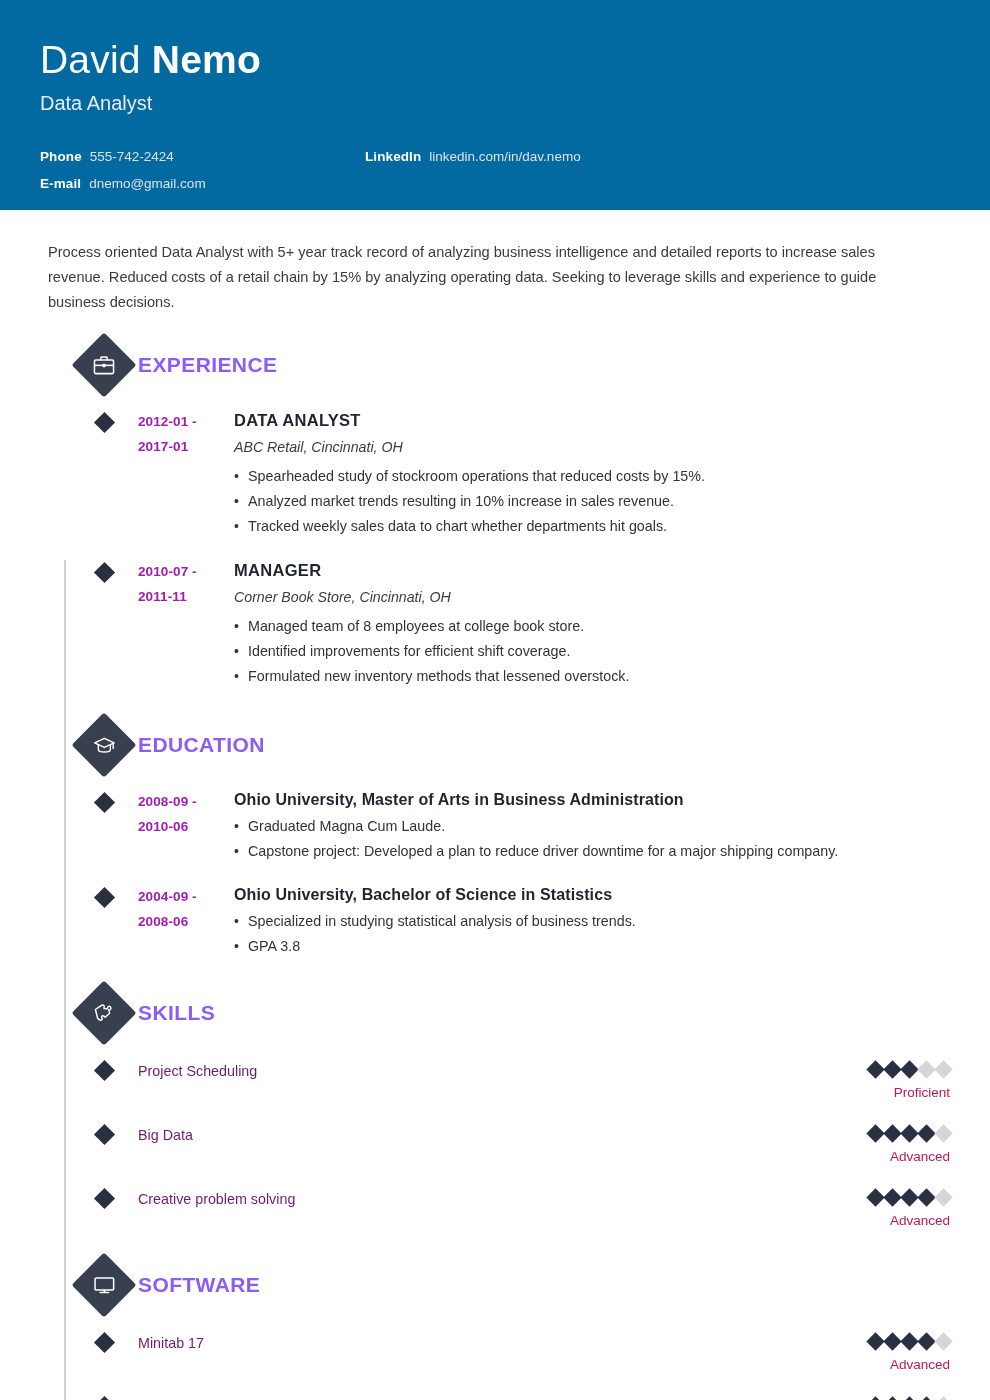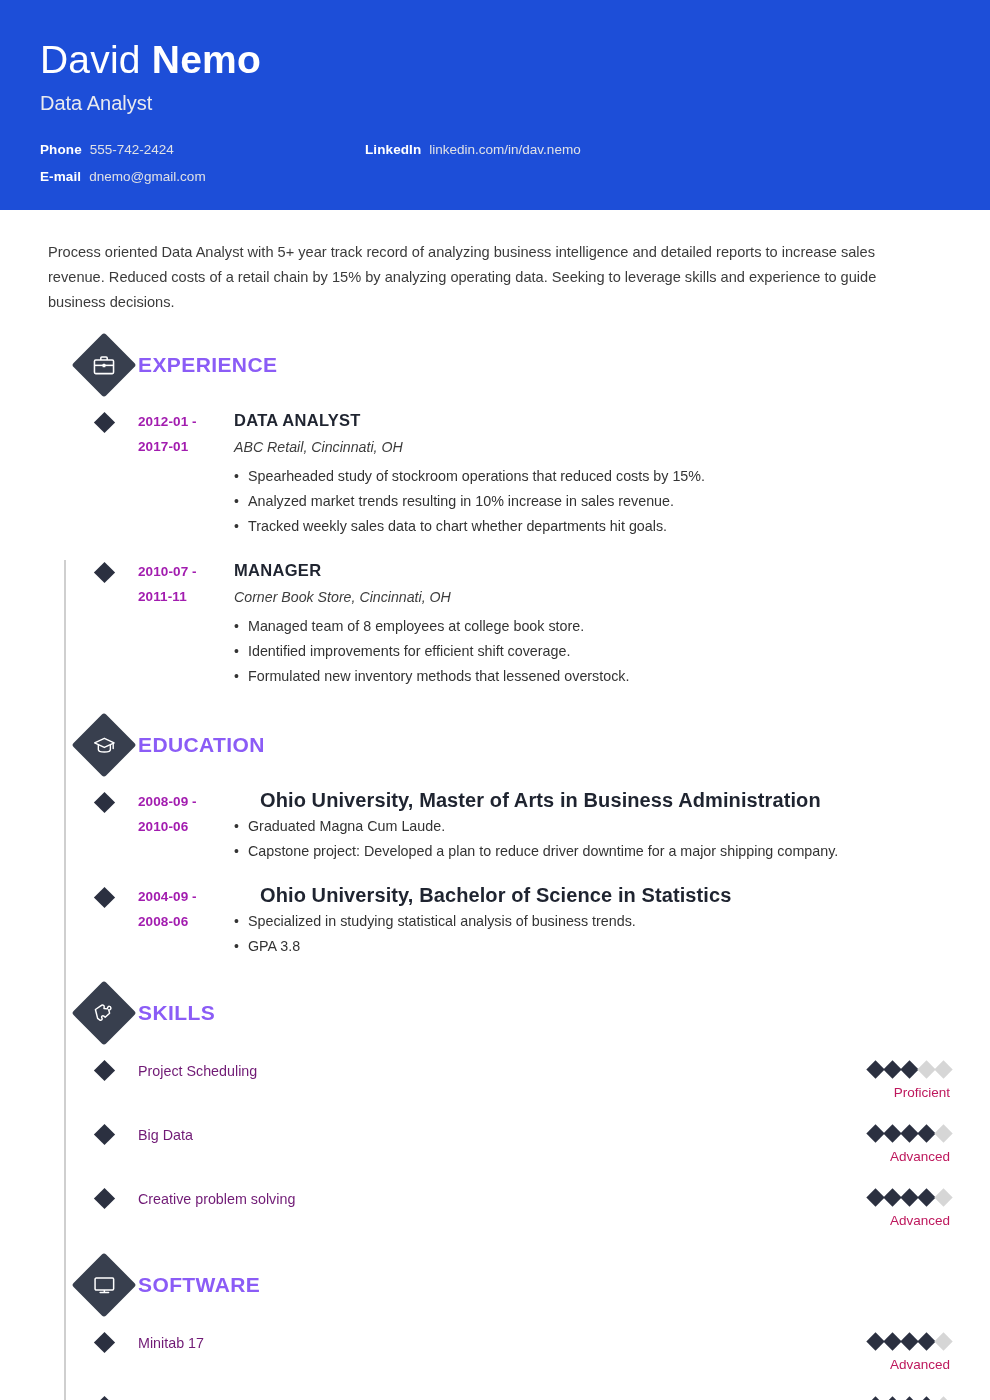--- a/index.html
+++ b/index.html
@@ -13,42 +13,42 @@
   .page {
     position: relative;
     width: 990px;
     height: 1400px;
     background: #ffffff;
     overflow: hidden;
   }
 
   
   .header {
-    background: #1d4ed8;
+    background: #0369a1;
     height: 210px;
     padding: 34px 40px 0 40px;
     position: relative;
   }
   .name {
     font-size: 39px;
     color: #ffffff;
     font-weight: 300;
     letter-spacing: 0.2px;
     line-height: 52px;
   }
   .name .last { font-weight: 700; }
   .job-title {
     font-size: 20px;
     color: #e9eaee;
     font-weight: 400;
     margin-top: 4px;
     line-height: 26px;
   }
   .contact-grid {
-    margin-top: 26px;
+    margin-top: 33px;
     position: relative;
     width: 860px;
   }
   .contact-row {
     display: flex;
     align-items: baseline;
     margin-bottom: 12px;
     position: relative;
   }
   .contact-cell {
@@ -148,23 +148,22 @@
   }
   .entry-main { flex: 1; }
   .entry-title {
     font-size: 16.5px;
     font-weight: 700;
     color: #1f2430;
     letter-spacing: 0.3px;
     line-height: 22px;
   }
   .entry-title.edu {
-    font-size: 20px;
+    font-size: 16px;
     letter-spacing: 0.1px;
-    margin-left: 26px;
   }
   .entry-sub {
     font-size: 14.2px;
     font-style: italic;
     color: #3d3d3d;
     margin-top: 6px;
     line-height: 20px;
   }
   ul.bullets {
     list-style: none;

